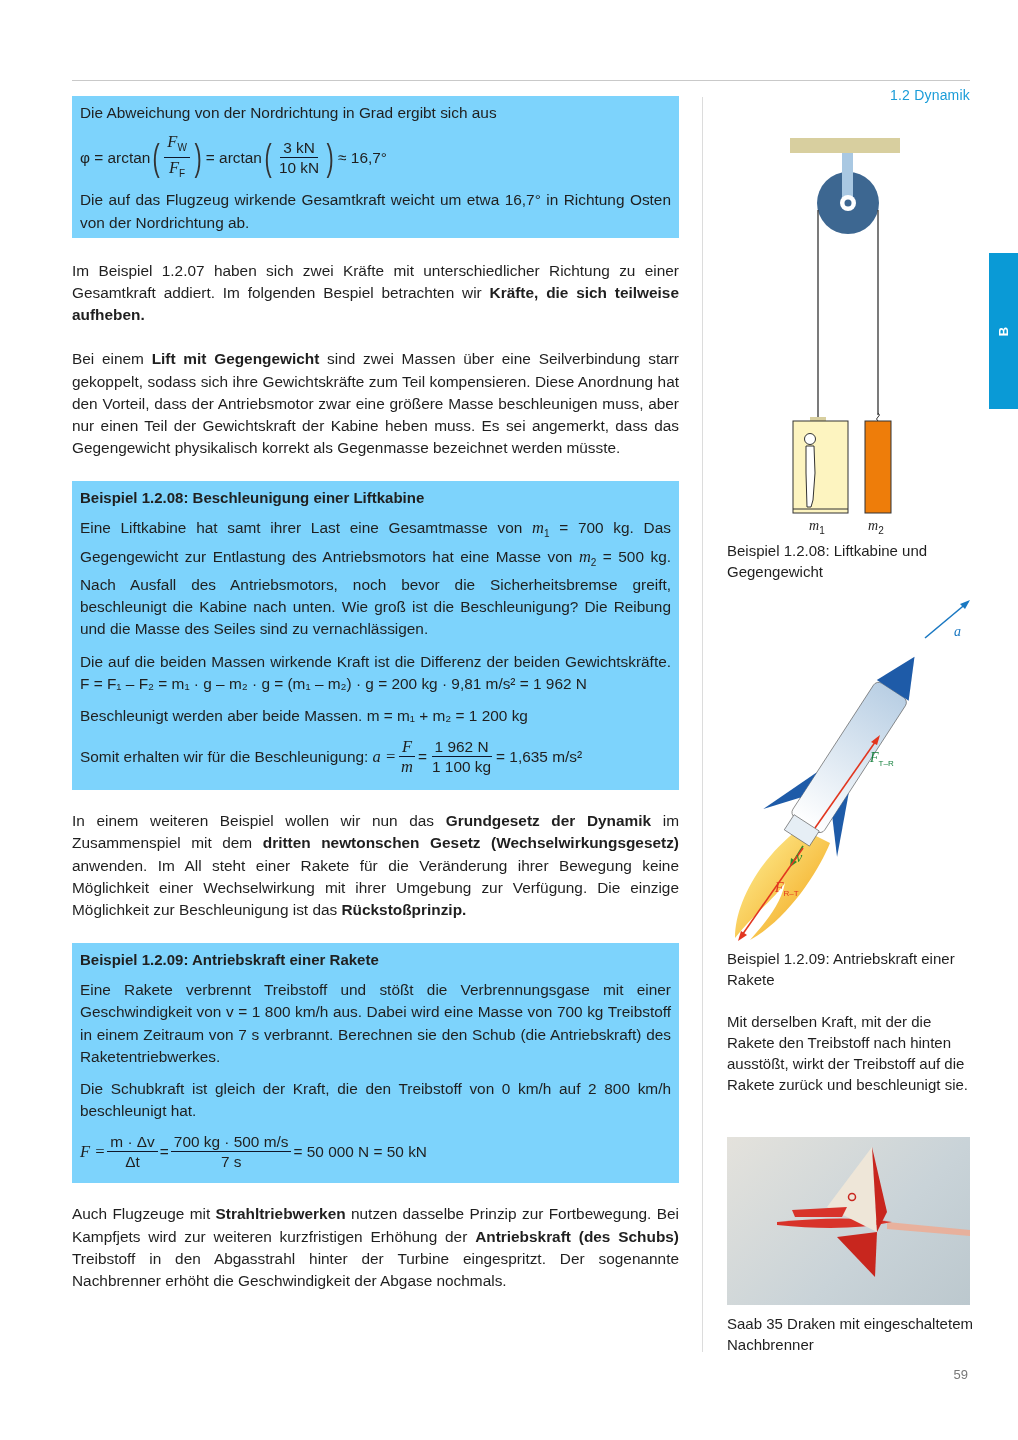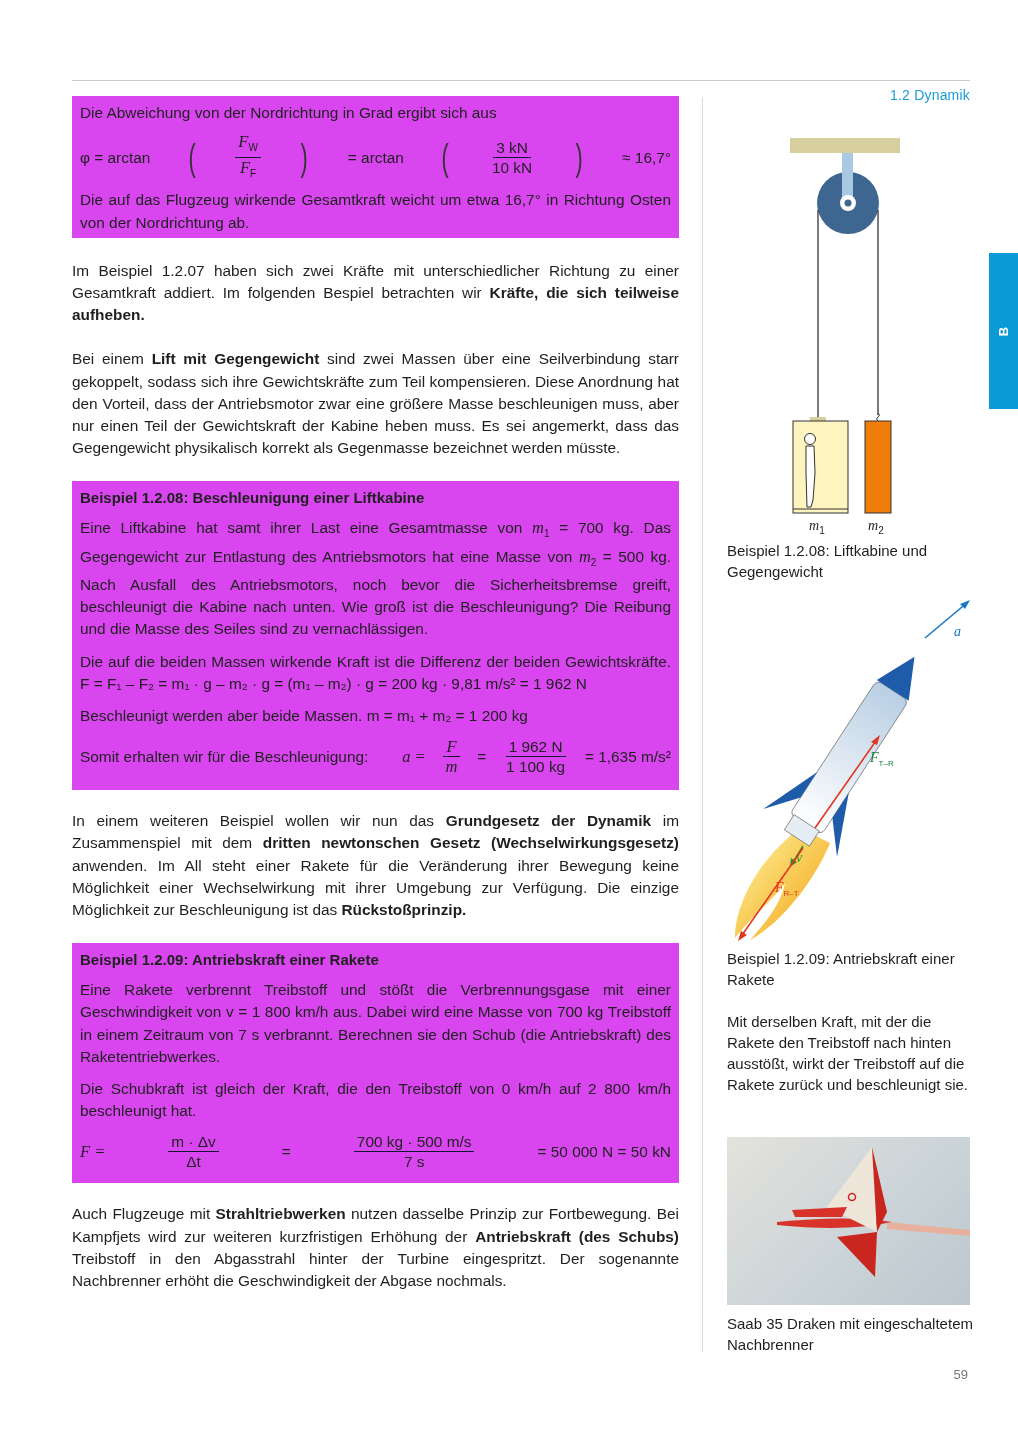--- a/index.html
+++ b/index.html
@@ -6,31 +6,31 @@
   body { width: 1018px; height: 1440px; position: relative; overflow: hidden;
          font-family: "Liberation Sans", sans-serif; color: #1f1f1f; }
   .header-rule { position: absolute; left: 72px; top: 80px; width: 898px; height: 1px; background: #c9c9c9; }
   .section-title { position: absolute; right: 48px; top: 58px; font-size: 14px; color: #1a9cd8; letter-spacing: 0.2px; margin-top: 29px; }
   .tab-b { position: absolute; left: 989px; top: 253px; width: 29px; height: 156px; background: #0a9ad6;
            display: flex; align-items: center; justify-content: center; }
   .tab-b span { color: #fff; font-weight: bold; font-size: 13px; transform: rotate(-90deg); display: block; }
   .col-rule { position: absolute; left: 702px; top: 97px; width: 1px; height: 1255px; background: #dcdcdc; }
 
   .main { position: absolute; left: 72px; top: 96px; width: 607px; }
-  .box { background: #d946ef; padding: 6px 8px 6px 8px; }
+  .box { background: #7dd3fc; padding: 6px 8px 6px 8px; }
   .p { font-size: 15.4px; line-height: 22.2px; margin: 0; text-align: justify; }
   .box .p { margin: 0; }
   .gap-s { height: 10px; }
   .gap-m { height: 20px; }
   .gap-l { height: 22px; }
   .box-title { font-weight: bold; font-size: 15px; line-height: 22px; margin: 2px 0 8px 0; }
   i.v { font-family: "Liberation Serif", serif; font-style: italic; font-size: 16.5px; }
   sub { font-size: 10px; }
 
-  .formula { display: flex; align-items: center; font-size: 15.4px; line-height: 20px; margin: 6px 0; justify-content: space-between; }
+  .formula { display: flex; align-items: center; font-size: 15.4px; line-height: 20px; margin: 6px 0; }
   .frac { display: inline-flex; flex-direction: column; align-items: center; margin: 0 2px; }
   .frac .num { border-bottom: 1px solid #0f172a; padding: 0 3px; line-height: 19px; }
   .frac .den { padding: 0 3px; line-height: 19px; }
   .paren { font-size: 36px; line-height: 36px; font-weight: 100; transform: scaleX(0.6); display: inline-block; color: #333; }
 
   .side { position: absolute; left: 727px; width: 250px; font-size: 15px; line-height: 21px; color: #1f1f1f; }
   .caption { margin: 0; }
   .page-num { position: absolute; right: 50px; top: 1367px; font-size: 13px; color: #777; }
   svg { display: block; }
 </style>

